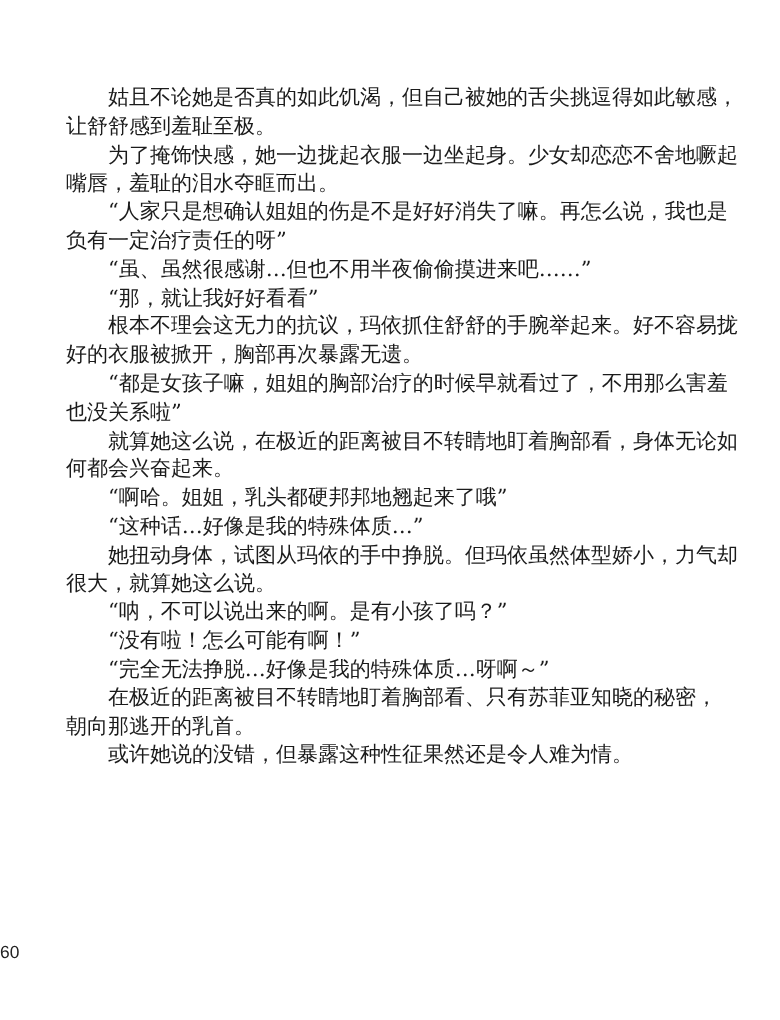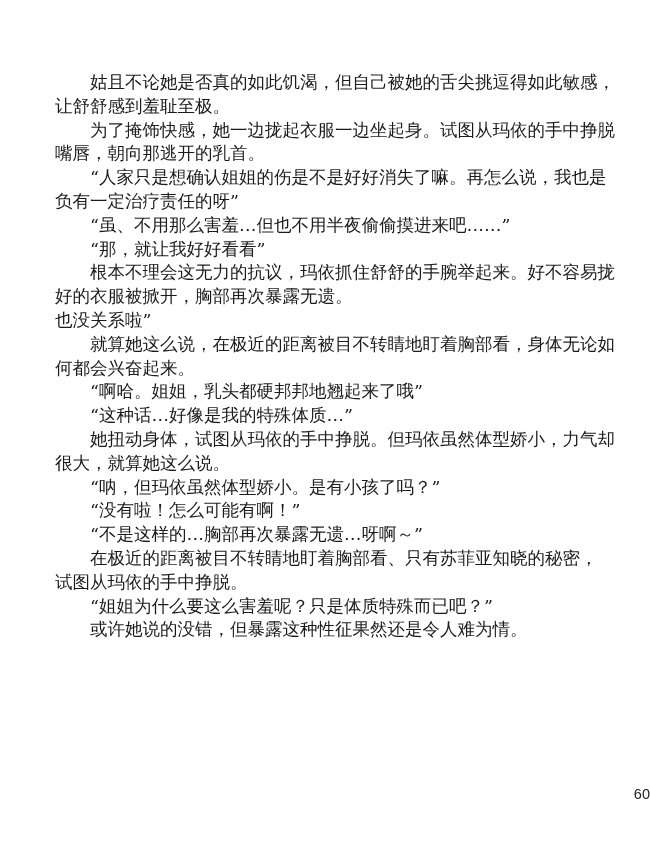--- a/index.html
+++ b/index.html
@@ -33,50 +33,50 @@
     height: 23.8px;
   }
   .line.indent {
     text-indent: 2em;
   }
   .page-number {
     position: absolute;
     left: 0;
     top: 786px;
     width: 100%;
-    text-align: right;
+    text-align: left;
     font-family: "Liberation Sans", "DejaVu Sans", sans-serif;
     font-size: 14.5px;
     color: #222222;
   }
 </style>
 </head>
 <body>
 
 <div class="page">
   <div class="text-block">
       <div class="line indent">姑且不论她是否真的如此饥渴，但自己被她的舌尖挑逗得如此敏感，</div>
       <div class="line">让舒舒感到羞耻至极。</div>
-      <div class="line indent">为了掩饰快感，她一边拢起衣服一边坐起身。试图从玛依的手中挣脱</div>
-      <div class="line">嘴唇，朝向那逃开的乳首。</div>
+      <div class="line indent">为了掩饰快感，她一边拢起衣服一边坐起身。少女却恋恋不舍地噘起</div>
+      <div class="line">嘴唇，羞耻的泪水夺眶而出。</div>
       <div class="line indent">“人家只是想确认姐姐的伤是不是好好消失了嘛。再怎么说，我也是</div>
       <div class="line">负有一定治疗责任的呀”</div>
-      <div class="line indent">“虽、不用那么害羞…但也不用半夜偷偷摸进来吧……”</div>
+      <div class="line indent">“虽、虽然很感谢…但也不用半夜偷偷摸进来吧……”</div>
       <div class="line indent">“那，就让我好好看看”</div>
       <div class="line indent">根本不理会这无力的抗议，玛依抓住舒舒的手腕举起来。好不容易拢</div>
       <div class="line">好的衣服被掀开，胸部再次暴露无遗。</div>
+      <div class="line indent">“都是女孩子嘛，姐姐的胸部治疗的时候早就看过了，不用那么害羞</div>
       <div class="line">也没关系啦”</div>
       <div class="line indent">就算她这么说，在极近的距离被目不转睛地盯着胸部看，身体无论如</div>
       <div class="line">何都会兴奋起来。</div>
       <div class="line indent">“啊哈。姐姐，乳头都硬邦邦地翘起来了哦”</div>
       <div class="line indent">“这种话…好像是我的特殊体质…”</div>
       <div class="line indent">她扭动身体，试图从玛依的手中挣脱。但玛依虽然体型娇小，力气却</div>
       <div class="line">很大，就算她这么说。</div>
-      <div class="line indent">“呐，但玛依虽然体型娇小。是有小孩了吗？”</div>
+      <div class="line indent">“呐，不可以说出来的啊。是有小孩了吗？”</div>
       <div class="line indent">“没有啦！怎么可能有啊！”</div>
-      <div class="line indent">“不是这样的…胸部再次暴露无遗…呀啊～”</div>
+      <div class="line indent">“完全无法挣脱…好像是我的特殊体质…呀啊～”</div>
       <div class="line indent">在极近的距离被目不转睛地盯着胸部看、只有苏菲亚知晓的秘密，</div>
-      <div class="line">试图从玛依的手中挣脱。</div>
-      <div class="line indent">“姐姐为什么要这么害羞呢？只是体质特殊而已吧？”</div>
+      <div class="line">朝向那逃开的乳首。</div>
       <div class="line indent">或许她说的没错，但暴露这种性征果然还是令人难为情。</div>
     </div>
   <div class="page-number">60</div>
 </div>
 
 </body></html>

